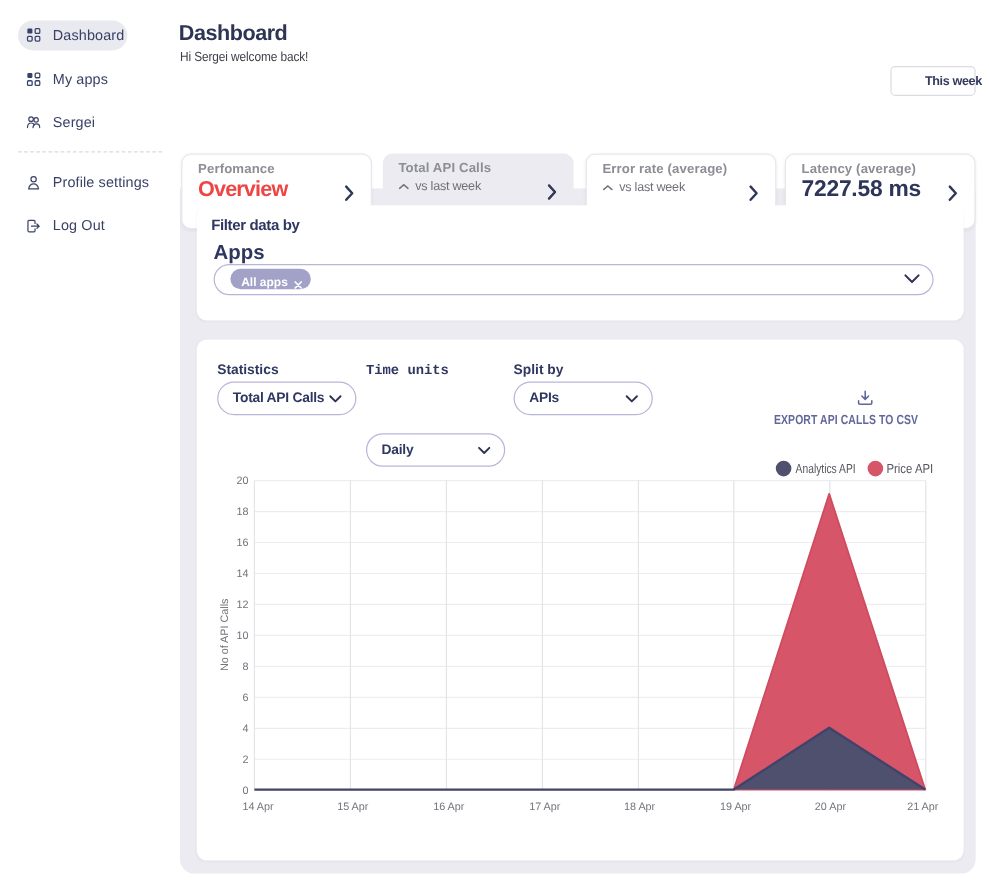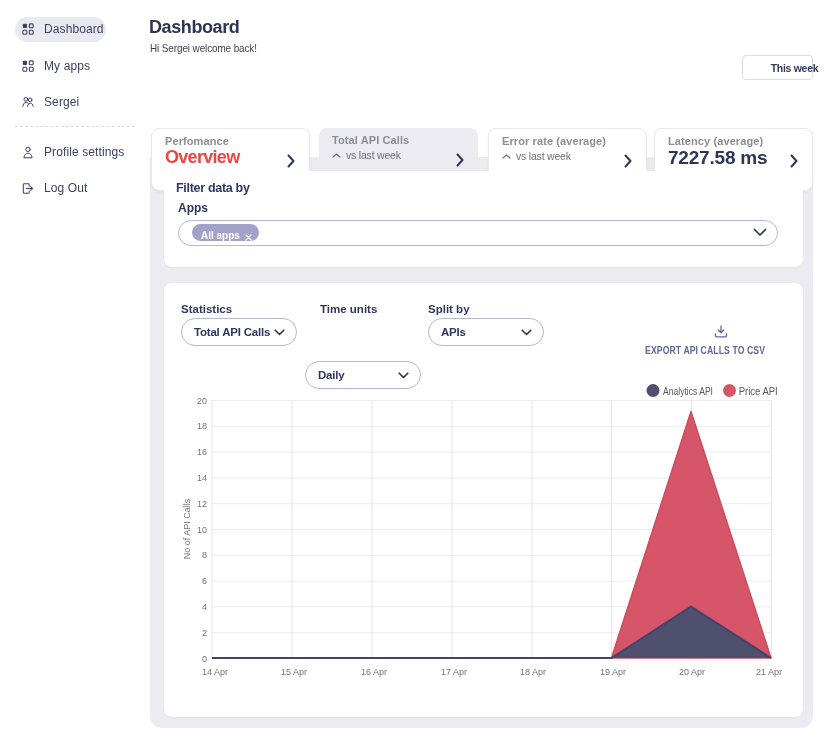--- a/index.html
+++ b/index.html
@@ -28,21 +28,21 @@
   .tab .vs { display:flex; align-items:center; gap:5px; margin-top:3px; font-size:10.5px; color:#70707a; letter-spacing:-0.2px; }
   .tab .chev { position:absolute; right:14px; top:24.5px; }
 
   
   .panel { position:absolute; left:150px; top:157px; width:663px; height:571px; background:#ebebf1; border-radius:0 0 12px 12px; }
   .card { position:absolute; background:#fff; border-radius:8px; box-shadow:0 1px 2px rgba(40,40,70,0.04); }
   .card1 { left:164px; top:171px; width:639px; height:96px; }
   .card2 { left:164px; top:283px; width:639px; height:434px; }
 
   .f-title { position:absolute; left:176px; top:181px; font-size:12.5px; font-weight:bold; color:#2f3760; letter-spacing:-0.3px; }
-  .f-apps  { position:absolute; left:178px; top:201px; font-size:12px; font-weight:bold; color:#2f3760; }
+  .f-apps  { position:absolute; left:178px; top:201px; font-size:17px; font-weight:bold; color:#2f3760; }
   .selbox { position:absolute; left:178px; top:220px; width:600px; height:26px; border:1px solid #b9b5d8; border-radius:13px; background:#fff; }
   .chip { position:absolute; left:192px; top:224px; height:17px; background:#a2a2c9; border-radius:9px; display:flex; align-items:flex-end; padding:0 7px 0 9px; gap:5px; color:#fff; font-size:10px; font-weight:bold; }
 
   .dd-label { position:absolute; font-size:11.5px; font-weight:bold; color:#2f3760; }
   .dd { position:absolute; top:318px; height:28px; border:1px solid #b9b5d8; border-radius:14px; background:#fff; display:flex; align-items:center; justify-content:space-between; padding:0 11px 0 12px; font-size:11.5px; font-weight:bold; color:#2f3760; white-space:nowrap; letter-spacing:-0.2px; }
 
   .export { position:absolute; left:645px; top:325px; display:flex; align-items:center; gap:6px; color:#62679a; font-size:11px; font-weight:bold; white-space:nowrap;flex-direction:column; }
   .export span { transform:scaleX(0.79); transform-origin:left center; letter-spacing:0.1px; }
 </style>
 </head>
@@ -164,21 +164,21 @@
   <svg class="abs" style="left:753px; top:228px;" width="14" height="9" viewBox="0 0 14 9" fill="none" stroke="#2f3253" stroke-width="1.7" stroke-linecap="round" stroke-linejoin="round">
     <path d="M1.5 1.5 L7 7 L12.5 1.5"></path>
   </svg>
 
   <div class="dd-label" style="left:181px; top:303px;">Statistics</div>
   <div class="dd" style="left:181px; width:116px;">Total API Calls
     <svg width="11" height="7" viewBox="0 0 11 7" fill="none" stroke="#2f3253" stroke-width="1.6" stroke-linecap="round" stroke-linejoin="round">
       <path d="M1.2 1.2 L5.5 5.5 L9.8 1.2"></path>
     </svg>
   </div>
-  <div class="dd-label" style="left:320px; top:303px;">Time units</div>
+  <div class="dd-label" style="left:305px; top:303px;font-family:Liberation Mono, monospace;">Time units</div>
   <div class="dd" style="left:305px; width:116px;margin-top:43px;">Daily
     <svg width="11" height="7" viewBox="0 0 11 7" fill="none" stroke="#2f3253" stroke-width="1.6" stroke-linecap="round" stroke-linejoin="round">
       <path d="M1.2 1.2 L5.5 5.5 L9.8 1.2"></path>
     </svg>
   </div>
   <div class="dd-label" style="left:428px; top:303px;">Split by</div>
   <div class="dd" style="left:428px; width:116px;">APIs
     <svg width="11" height="7" viewBox="0 0 11 7" fill="none" stroke="#2f3253" stroke-width="1.6" stroke-linecap="round" stroke-linejoin="round">
       <path d="M1.2 1.2 L5.5 5.5 L9.8 1.2"></path>
     </svg>

